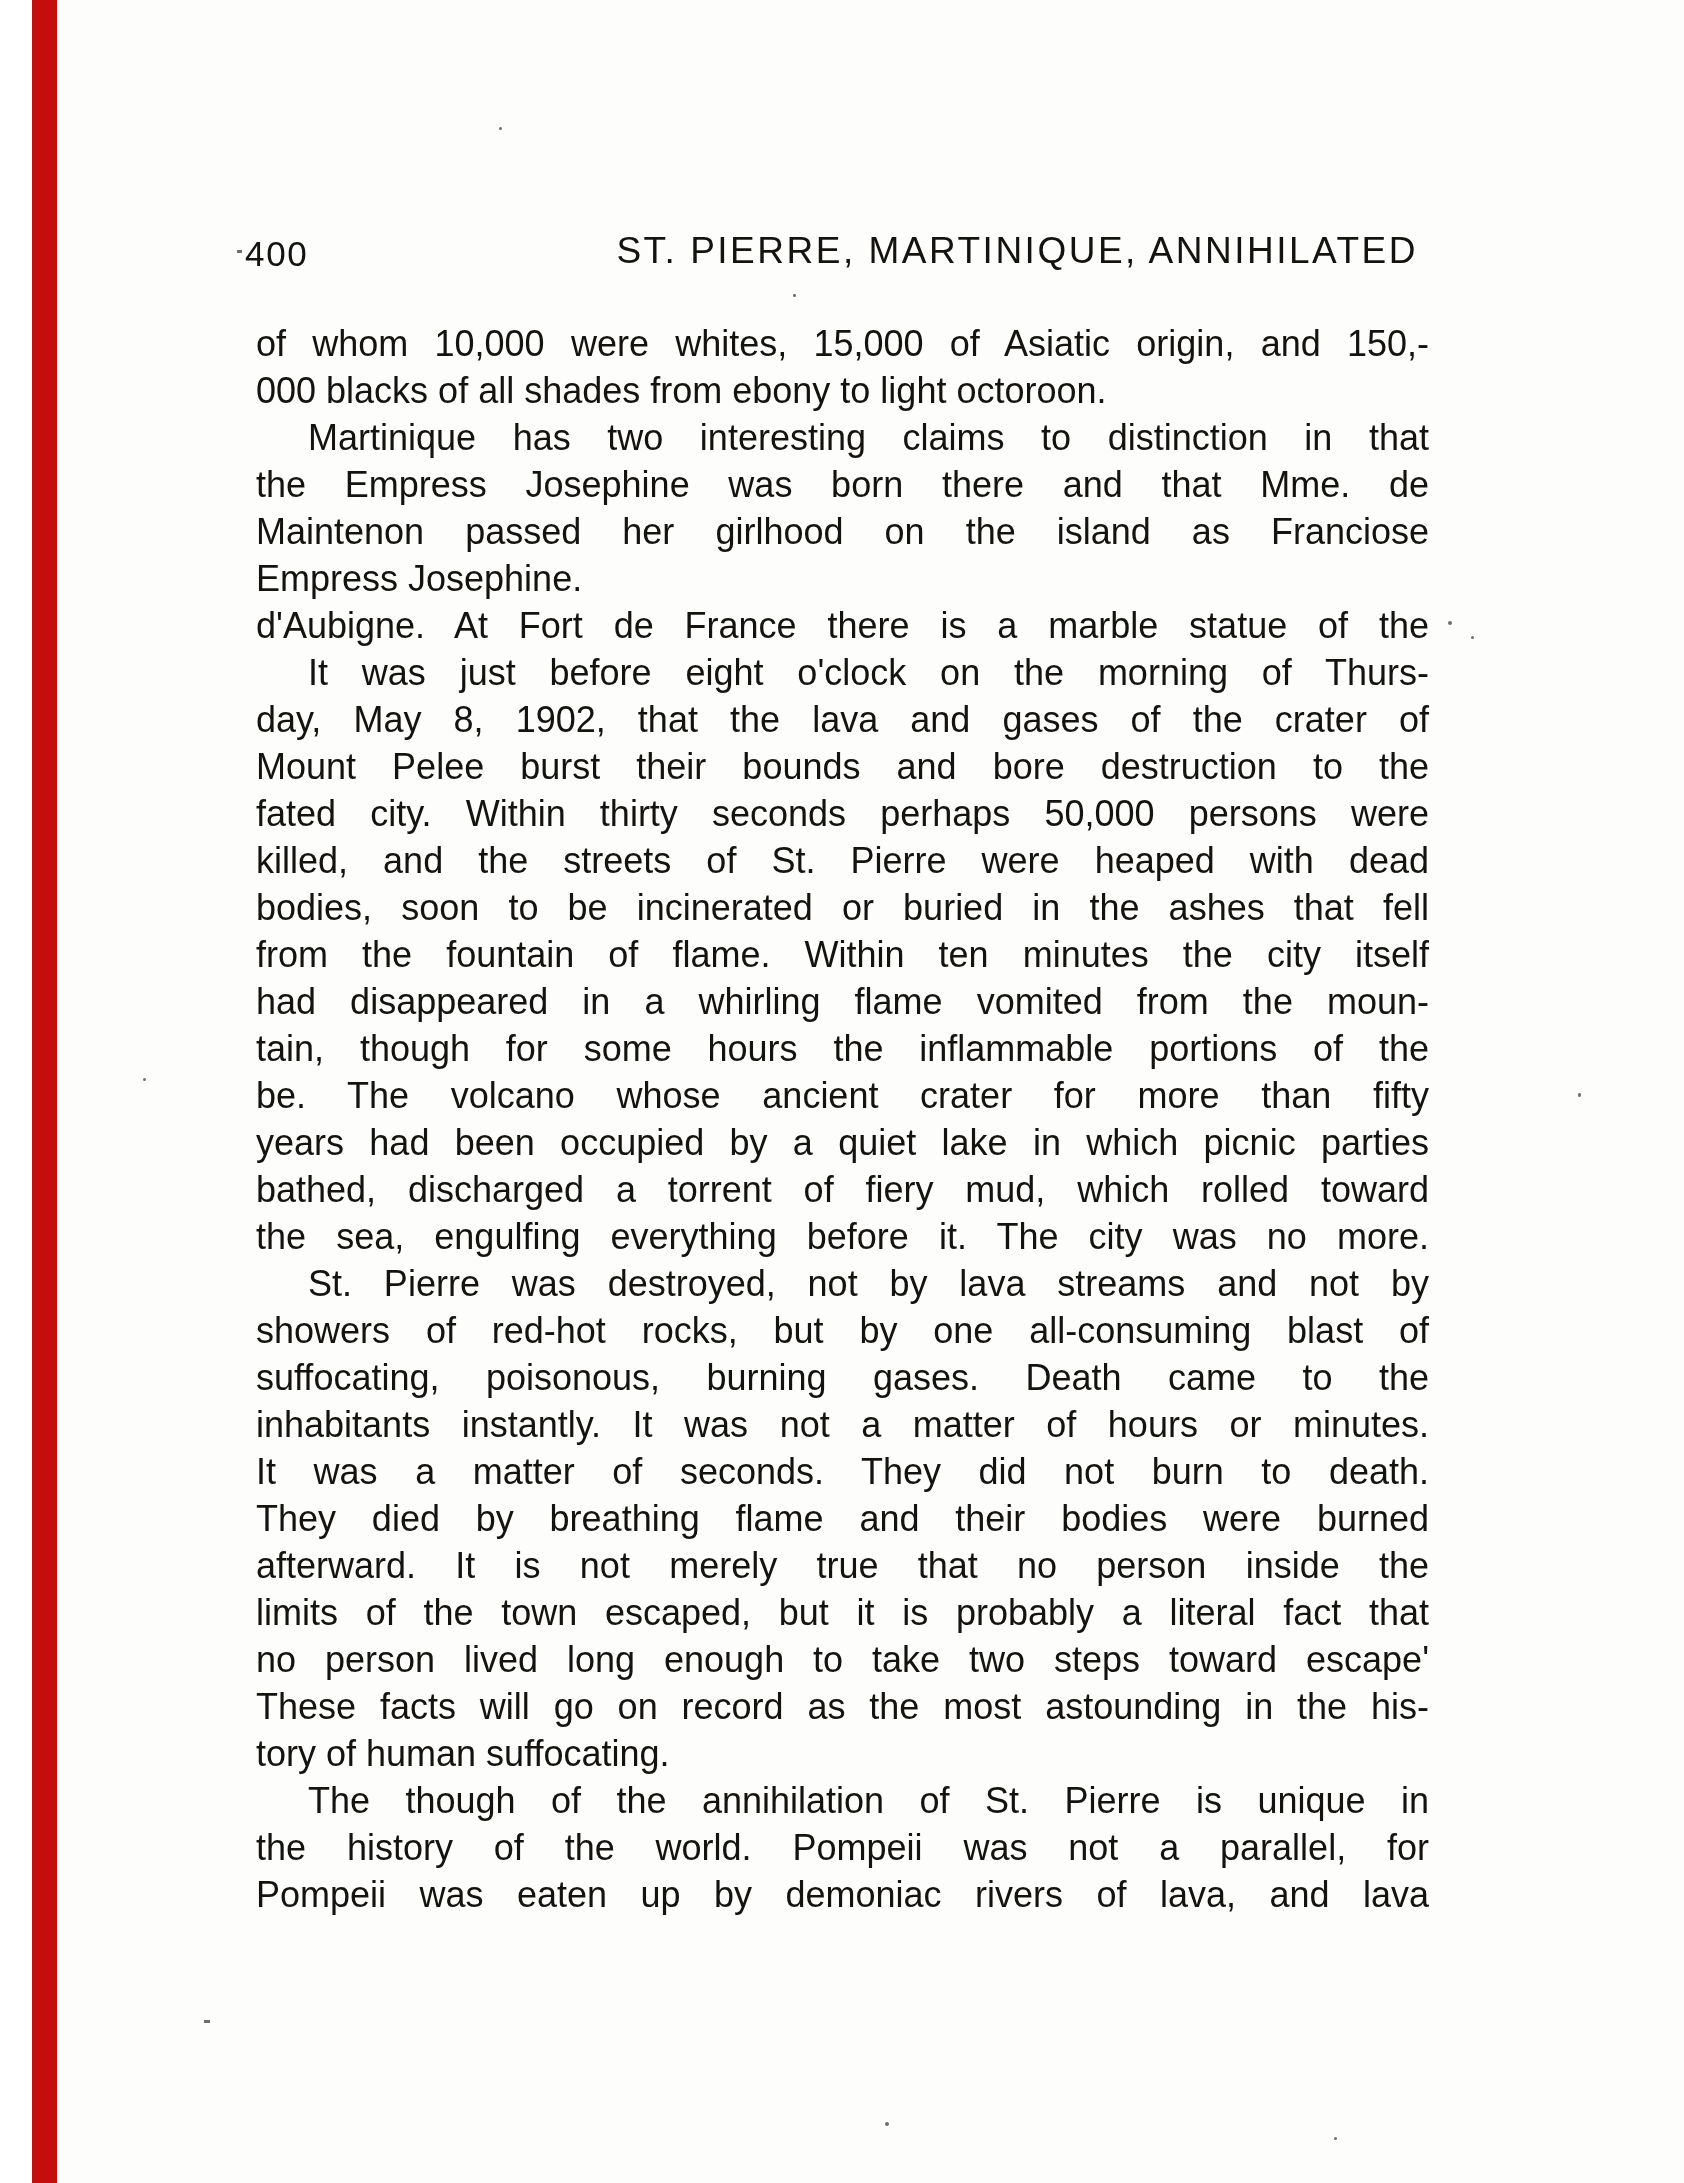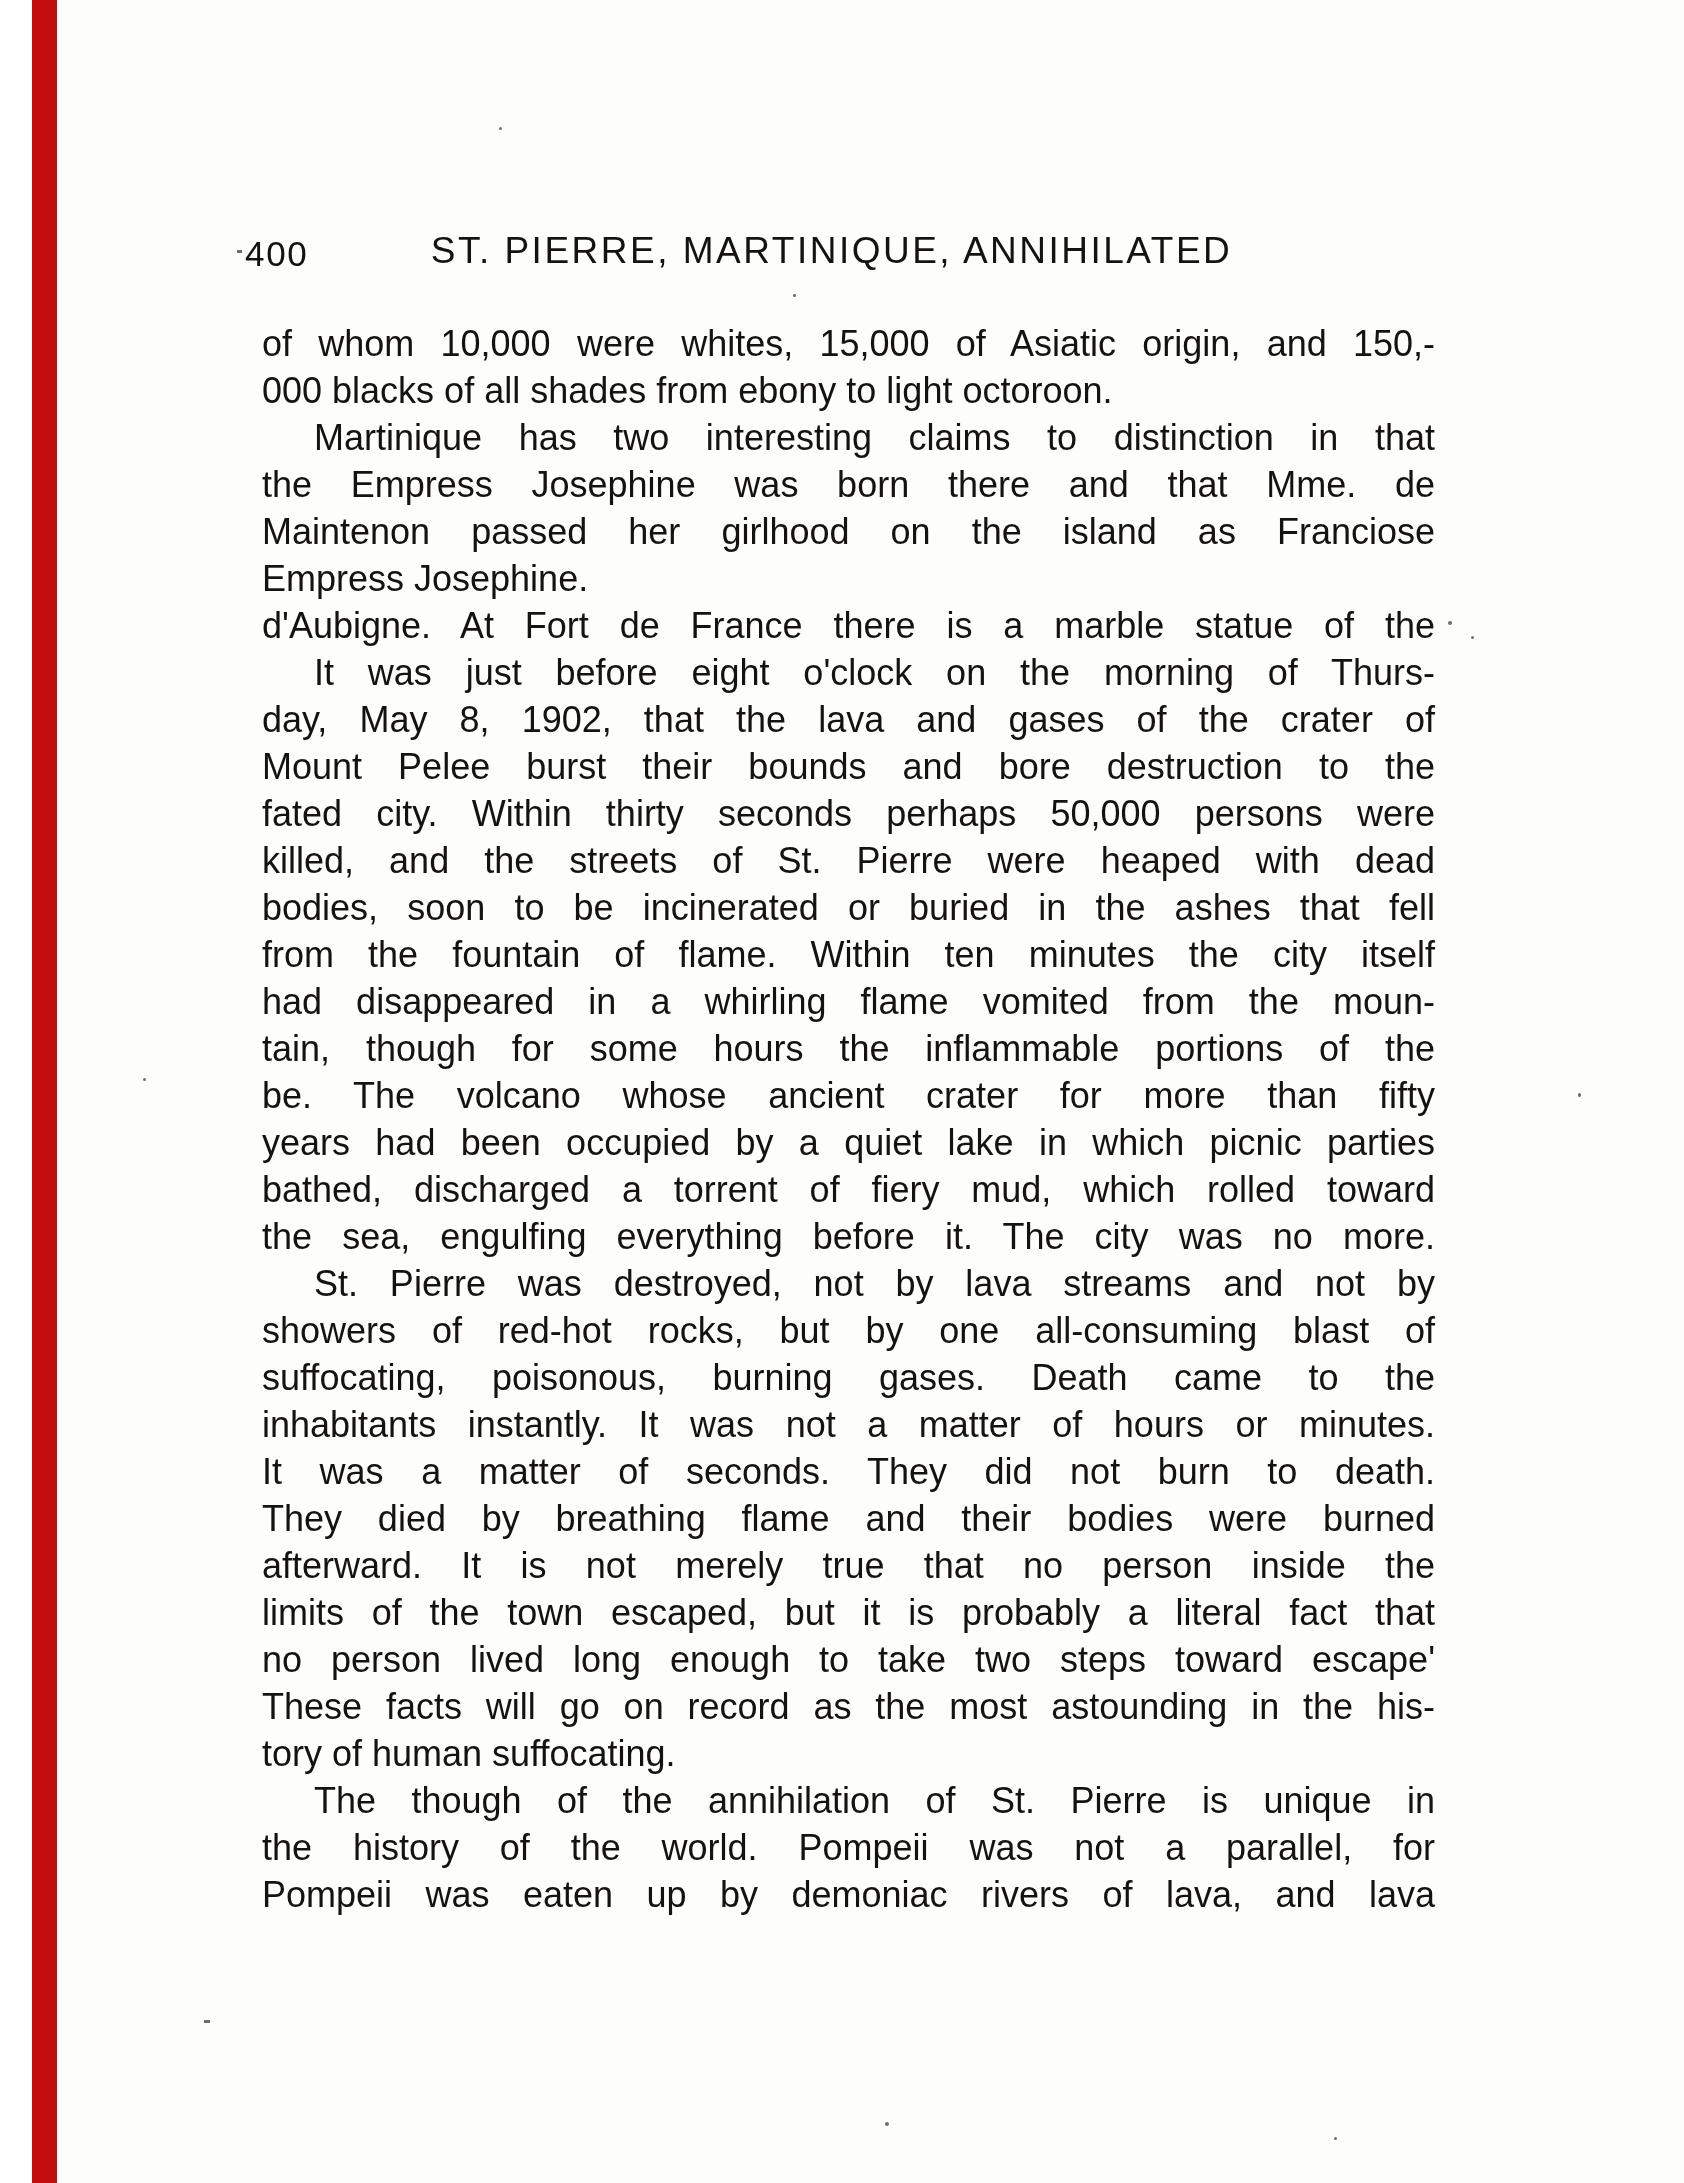--- a/index.html
+++ b/index.html
@@ -32,28 +32,28 @@
   }
   .pagenum {
     position: absolute;
     left: 0;
     top: 4.2px;
     font-size: 35px;
     letter-spacing: 1.7px;
   }
   .title {
     display: block;
-    text-align: center;
+    text-align: right;
     font-size: 37px;
     letter-spacing: 2.5px;
     white-space: nowrap;
   }
   .body {
     position: absolute;
-    left: 230px;
+    left: 224px;
     top: 320px;
     width: 1173px;
     font-size: 36px;
     line-height: 47px;
   }
   .line {
     height: 47px;
     white-space: nowrap;
     text-align: justify;
     text-align-last: justify;

